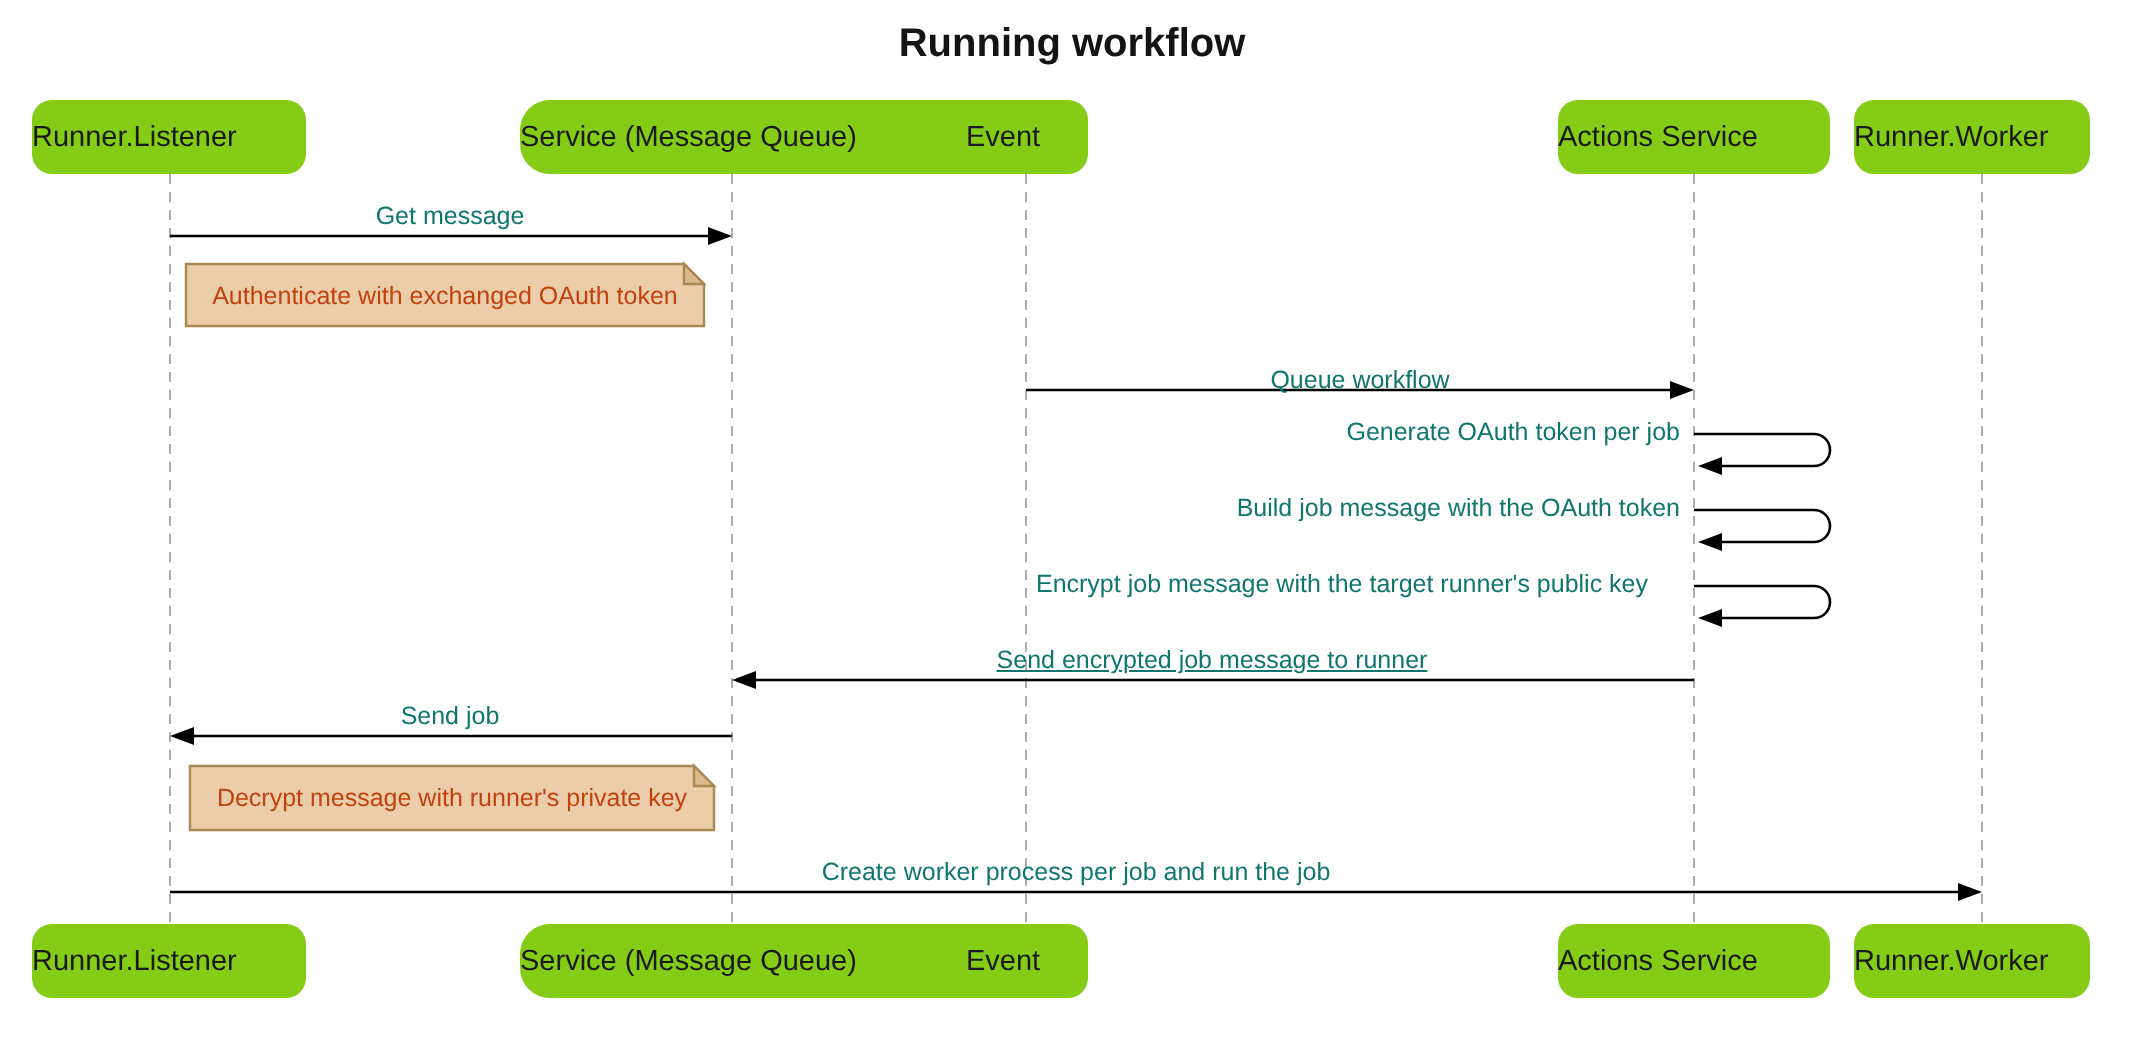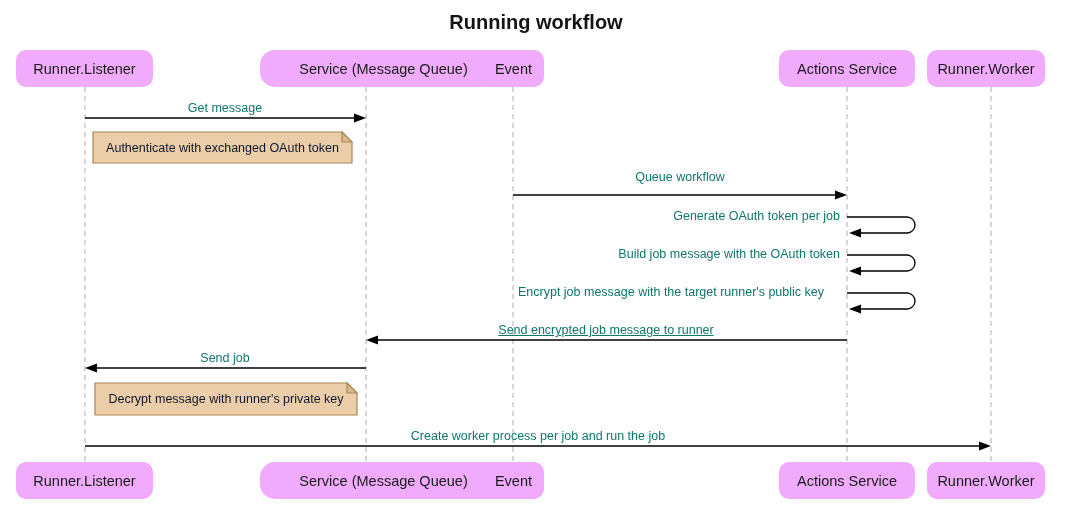--- a/index.html
+++ b/index.html
@@ -5,38 +5,38 @@
   html,body{margin:0;padding:0;background:#ffffff;}
   .stage{
     position:relative;width:1072px;height:523px;background:#ffffff;
     font-family:"Liberation Sans",sans-serif;color:#141414;overflow:hidden;
   }
   .title{
     position:absolute;top:11px;left:536px;transform:translateX(-50%);
     font-size:20px;font-weight:bold;white-space:nowrap;
   }
   .participant{
-    position:absolute;height:37px;background:#f0abfc;border-radius:10px;
-    display:flex;align-items:center;justify-content:center;
+    position:absolute;height:37px;background:#84cc16;border-radius:10px;
+    display:flex;align-items:center;
     font-size:14.5px;color:#1a1a1a;white-space:nowrap;box-sizing:border-box;
   }
   .row-top{top:50px;}
   .row-bottom{top:462px;}
   .p0{left:16px;width:137px;}
   .p1{left:260px;width:247px;border-radius:15px;}
   .p2{left:483px;width:61px;}
   .p3{left:779px;width:136px;}
   .p4{left:927px;width:118px;}
   .msg-label{
     position:absolute;font-size:12.5px;line-height:15px;white-space:nowrap;color:#0f766e;
   }
   .center{transform:translateX(-50%);}
   .right-align{text-align:left;}
   .note-text{
-    position:absolute;font-size:12.5px;color:#0f172a;
+    position:absolute;font-size:12.5px;color:#c2410c;
     display:flex;align-items:center;justify-content:center;text-align:left;white-space:nowrap;
   }
   svg.overlay{position:absolute;left:0;top:0;}
 </style>
 </head>
 <body>
 
 <div class="stage">
 
   <svg class="overlay" width="1072" height="523" viewBox="0 0 1072 523">
@@ -106,21 +106,21 @@
     <span>Event</span>
   </div>
   <div class="participant row-bottom p3">
     <span>Actions Service</span>
   </div>
   <div class="participant row-bottom p4">
     <span>Runner.Worker</span>
   </div>
 
   <div class="msg-label center" style="left:225px;top:101px;">Get message</div>
-  <div class="msg-label center" style="left:680px;top:170px;">Queue workflow</div>
+  <div class="msg-label center" style="left:680px;top:183px;">Queue workflow</div>
   <div class="msg-label right-align" style="right:232px;top:209px;">Generate OAuth token per job</div>
   <div class="msg-label right-align" style="right:232px;top:247px;">Build job message with the OAuth token</div>
   <div class="msg-label right-align" style="right:248px;top:285px;">Encrypt job message with the target runner's public key</div>
   <div class="msg-label center" style="left:606px;top:323px;text-decoration:underline;">Send encrypted job message to runner</div>
   <div class="msg-label center" style="left:225px;top:351px;">Send job</div>
   <div class="msg-label center" style="left:538px;top:429px;">Create worker process per job and run the job</div>
 
   <div class="note-text" style="left:93px;top:132px;width:259px;height:31px;">Authenticate with exchanged OAuth token</div>
   <div class="note-text" style="left:95px;top:383px;width:262px;height:32px;">Decrypt message with runner's private key</div>
 

